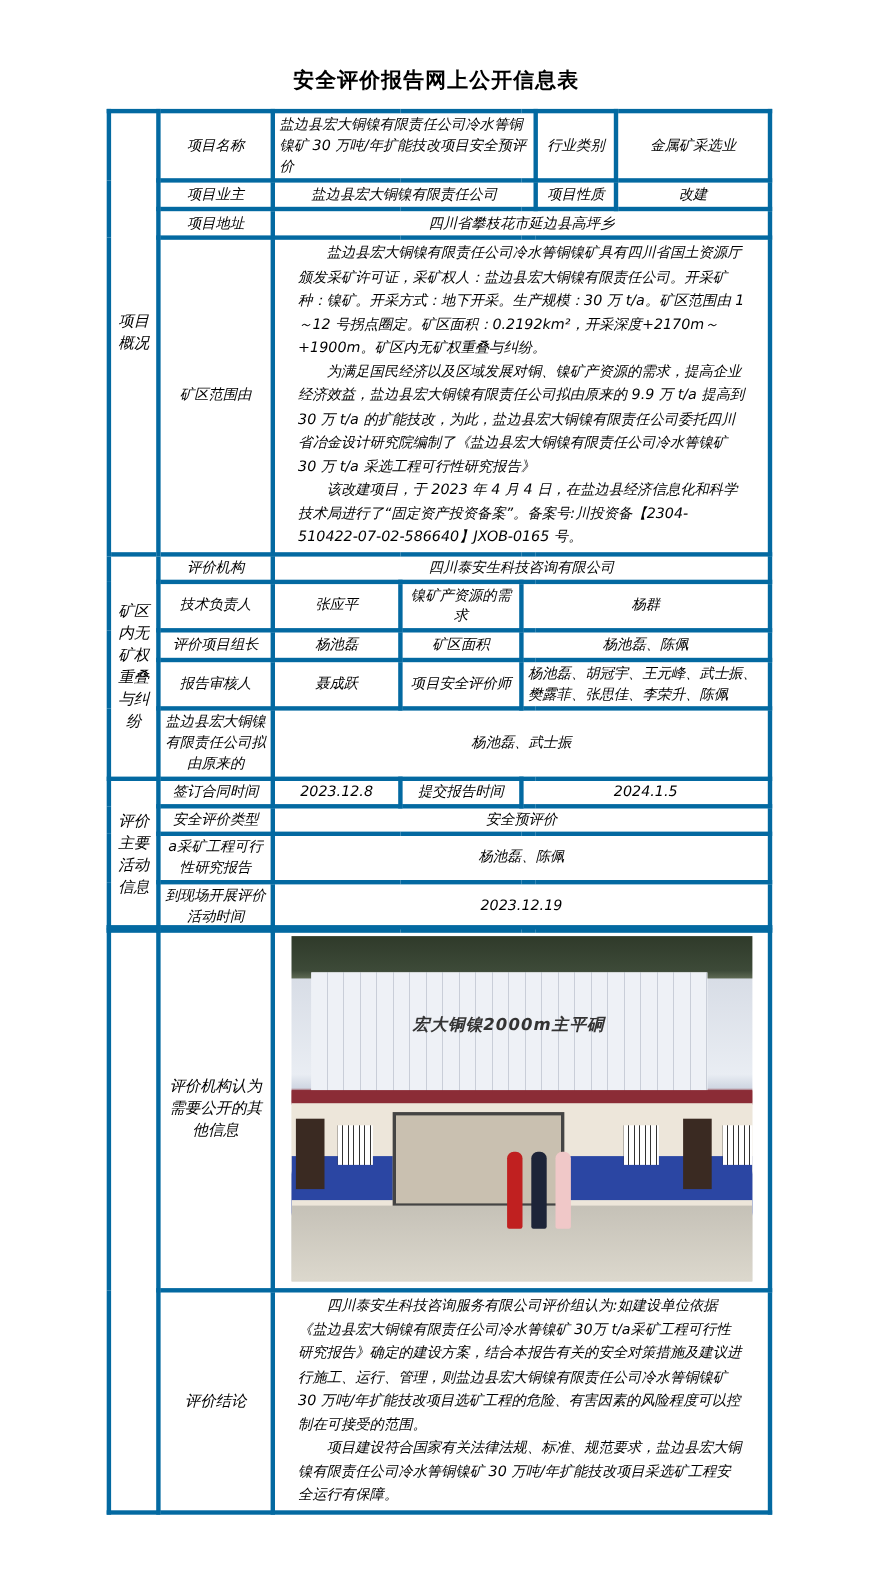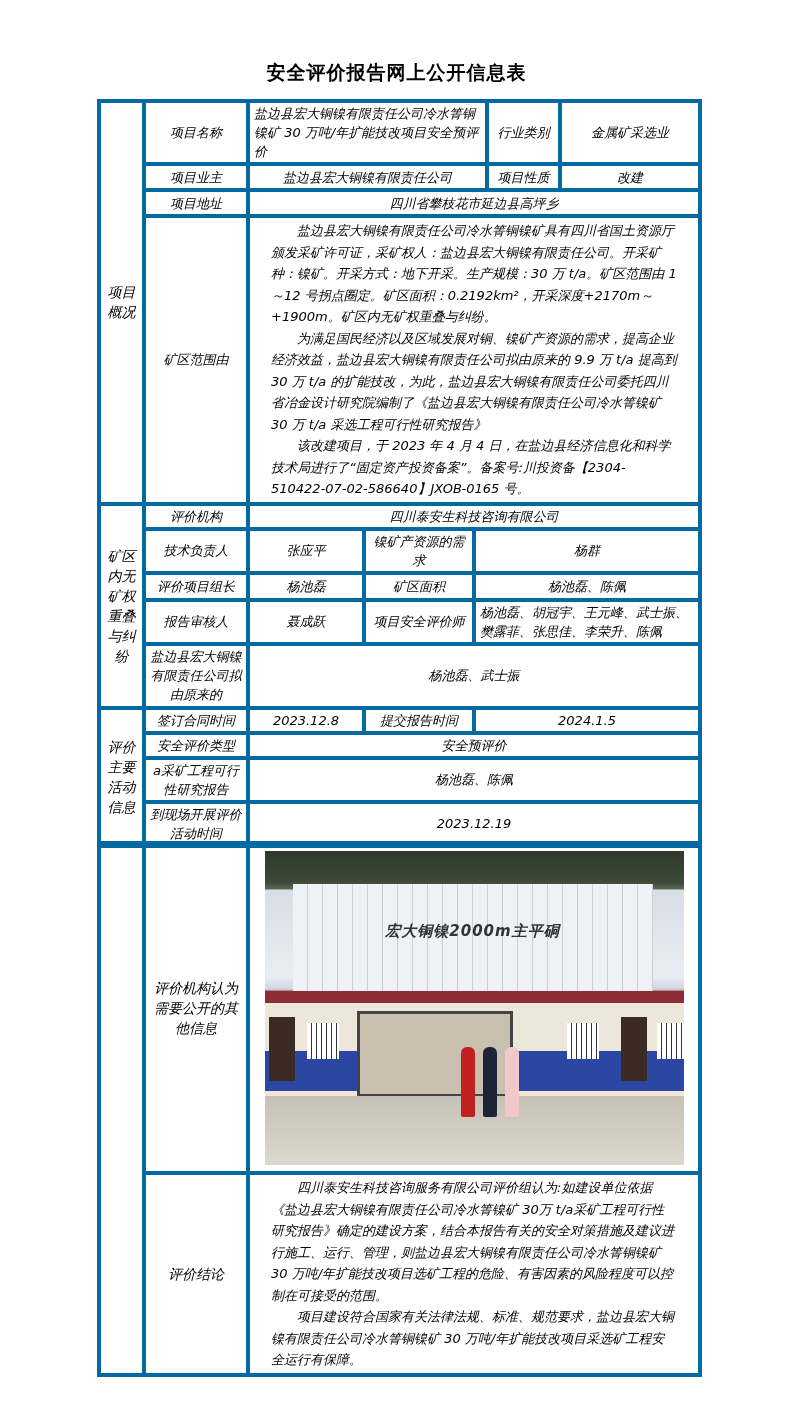--- a/index.html
+++ b/index.html
@@ -6,21 +6,21 @@
   body{width:793px;height:1428px;position:relative;font-family:"DejaVu Sans","Liberation Sans",sans-serif;color:#000;}
   .title{position:absolute;left:0;top:60px;width:793px;text-align:center;font-family:"DejaVu Serif","Liberation Serif",serif;font-weight:bold;font-size:19px;letter-spacing:1px;}
   table{position:absolute;border-collapse:collapse;table-layout:fixed;}
   td{border:4px solid #0369a1;font-size:13px;line-height:19px;text-align:center;vertical-align:middle;padding:1px 4px;font-style:italic;}
   td.left{text-align:left;}
   td.para{text-align:left;padding:2px 21px;line-height:21.5px;}
   td.para p{margin:0;text-indent:2em;}
   td.group{font-size:14px;line-height:20px;padding:0 6px;text-align:center;}
   .photo{width:419px;height:314px;margin:6px auto;position:relative;overflow:hidden;
     background:linear-gradient(180deg,#2f3a2a 0%,#3d4a38 10%,#5a6650 12%,#d8dde6 12.5%,#e9edf3 40%,#cfd6e2 44%,#8c2b33 45%,#7a2028 48%,#ece6da 49%,#ece6da 68%,#2845a0 69%,#2a44a0 80%,#b9b6ae 81%,#d2cfc6 100%);}
-  .photo .sign{position:absolute;left:28px;top:33px;width:360px;height:116px;
+  .photo .sign{position:absolute;left:18px;top:33px;width:360px;height:116px;
     background:repeating-linear-gradient(90deg,#eef1f6 0 14px,#c9ced8 14px 15px),#eef1f6;}
   .photo .sign span{position:absolute;left:0;right:0;top:38px;text-align:center;font-weight:bold;font-size:15px;color:#333;letter-spacing:1px;}
   .photo .roof{position:absolute;left:0;right:0;top:140px;height:12px;background:#8b2c36;}
   .photo .bldg{position:absolute;left:0;right:0;top:152px;height:104px;background:#ede6da;}
   .photo .blue{position:absolute;left:0;right:0;top:200px;height:40px;background:#2b46a3;}
   .photo .gate{position:absolute;left:92px;top:160px;width:150px;height:80px;background:#c9c0b0;border:3px solid #444;}
   .photo .ground{position:absolute;left:0;right:0;top:245px;bottom:0;background:linear-gradient(180deg,#c5c1b7,#dcd8cd);}
   .photo .p{position:absolute;top:196px;width:14px;height:70px;border-radius:6px 6px 2px 2px;}
   .photo .door{position:absolute;top:166px;width:26px;height:64px;background:#3a2a22;}
   .photo .win{position:absolute;top:172px;width:32px;height:36px;background:repeating-linear-gradient(90deg,#fff 0 4px,#333 4px 5px);}

